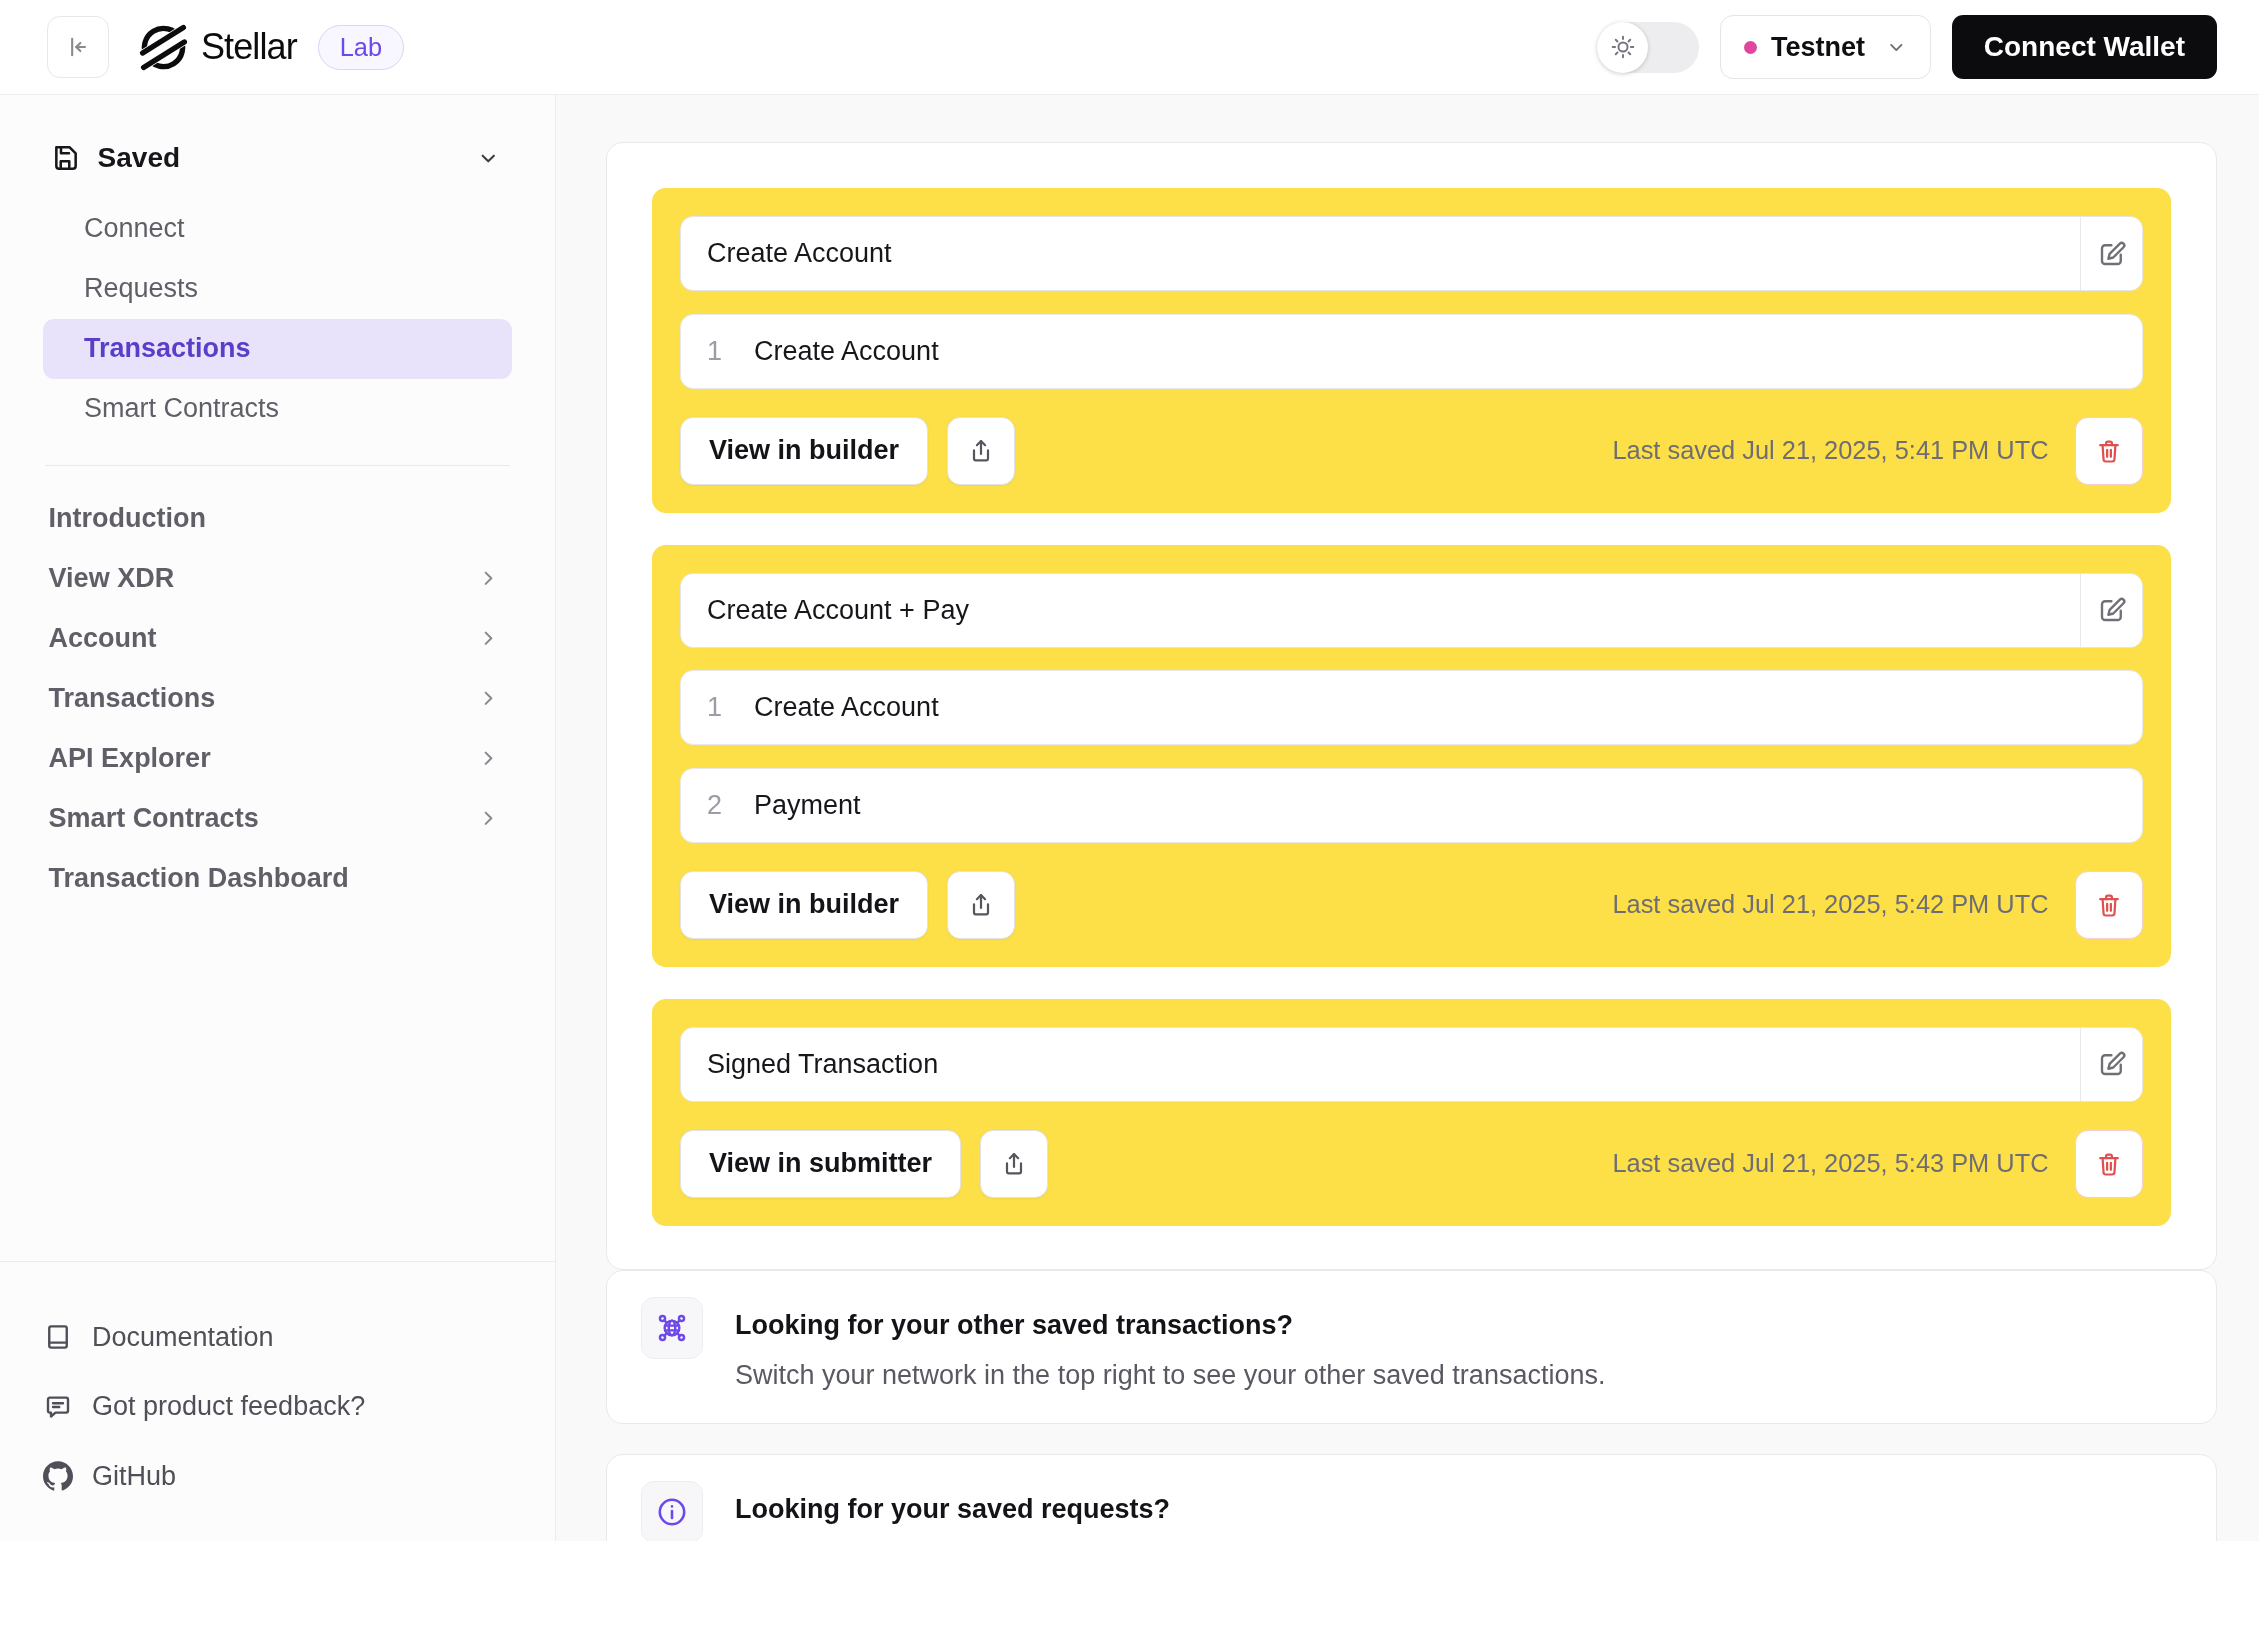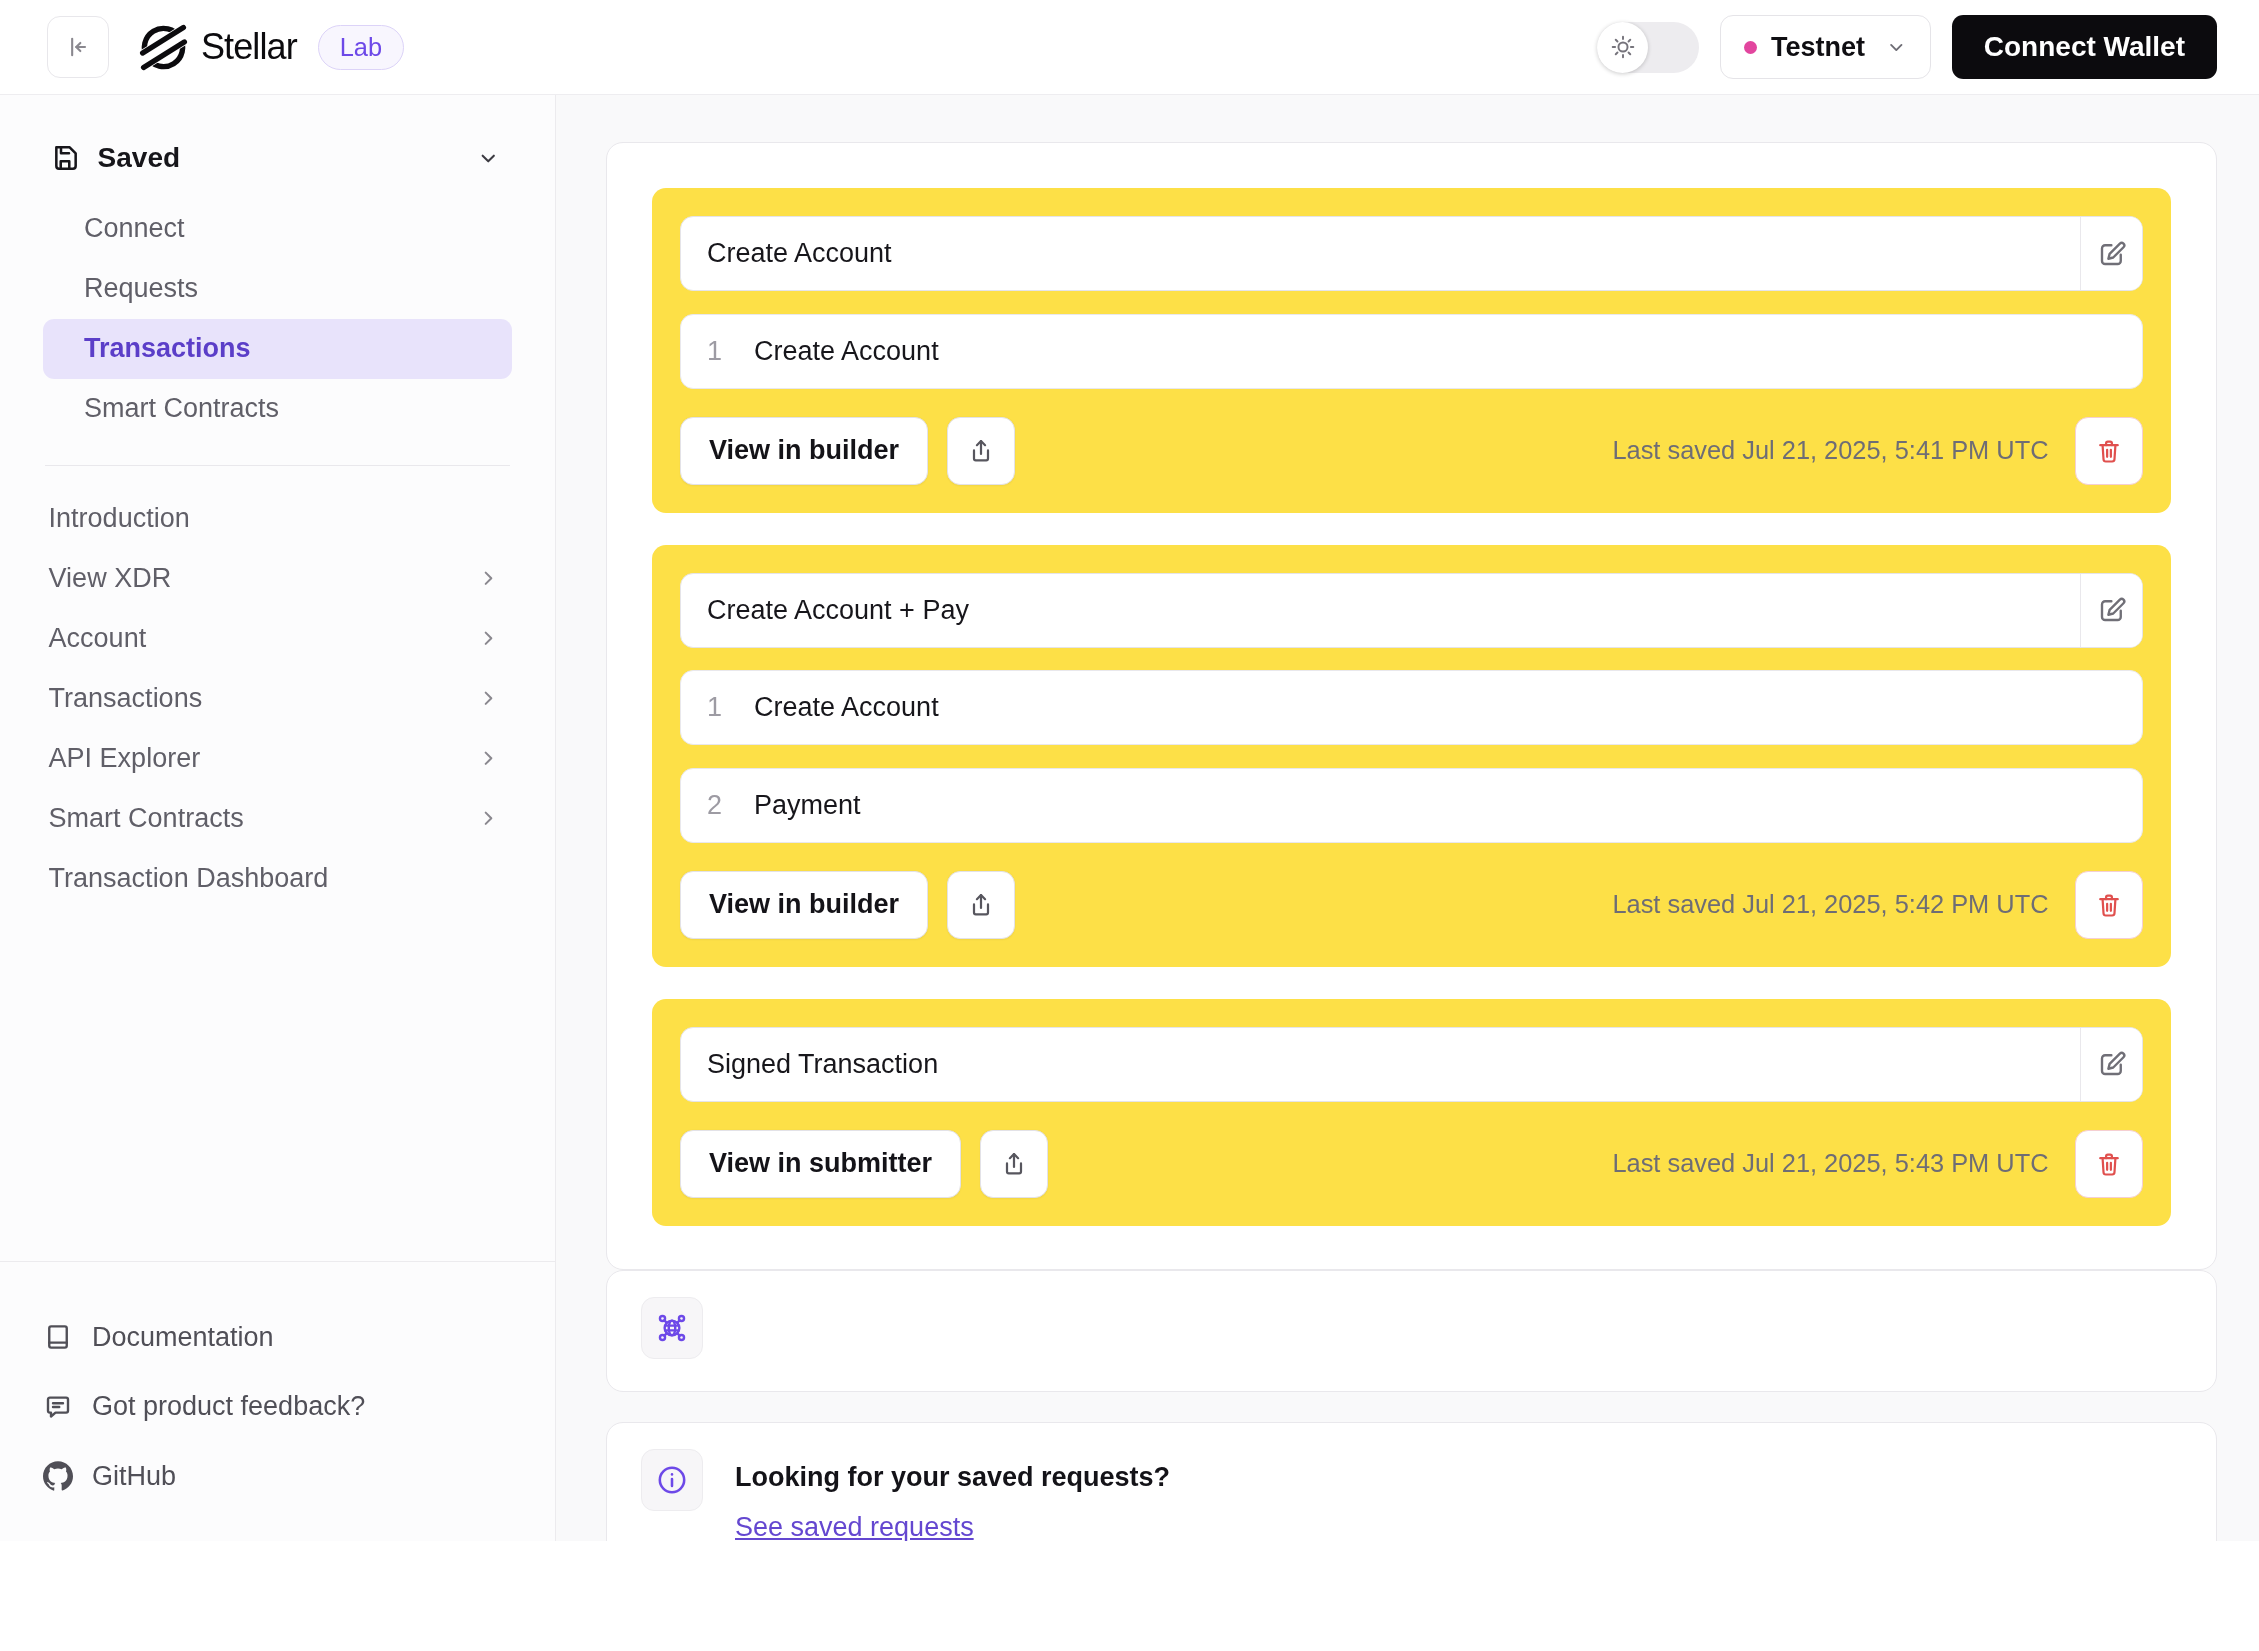--- a/index.html
+++ b/index.html
@@ -77,21 +77,21 @@
     height: 60px; display: flex; align-items: center;
     padding: 0 24.5px 0 41px; border-radius: 11.3px;
     font-size: 27px; color: #605F68; font-weight: 500; cursor: pointer;
     background: transparent; border: none; justify-content: flex-start;
   }
   .saved-item.active { background: #E8E3FB; color: #5B3EC8; font-weight: 700; }
   .sidebar-divider { border: none; border-top: 0.9px solid #E9E8EC; margin: 26px 1.9px 22.6px; }
   .nav-list { display: flex; flex-direction: column; }
   .nav-item {
     height: 60px; display: flex; align-items: center;
-    padding: 0 11.3px 0 5.6px; font-size: 27px; color: #605F68; font-weight: 400;
+    padding: 0 11.3px 0 5.6px; font-size: 27px; color: #605F68; font-weight: 700;
     background: transparent; border: none; justify-content: flex-start; text-align: left;
   }
   .nav-item .chev { margin-left: auto; color: #8A888F; }
   .sidebar-footer {
     margin-top: auto; border-top: 0.9px solid #ECEBEE;
     padding: 44px 43px 34px; display: flex; flex-direction: column; gap: 7.5px;
   }
   .footer-item {
     display: flex; align-items: center; gap: 19px; height: 62px;
     font-size: 27px; color: #504F57; font-weight: 500;
@@ -432,20 +432,25 @@
         <ellipse cx="12" cy="12" rx="2.3" ry="5.2"></ellipse>
         <path d="M7.3 10.3h9.4M7.3 13.7h9.4"></path>
         <circle cx="5.3" cy="5.3" r="1.8"></circle>
                 <circle cx="18.7" cy="5.3" r="1.8"></circle>
         <circle cx="5.3" cy="18.7" r="1.8"></circle>
                 <circle cx="18.7" cy="18.7" r="1.8"></circle>
         <path d="M6.6 6.6 8.2 8.2M17.4 6.6 15.8 8.2M6.6 17.4 8.2 15.8M17.4 17.4 15.8 15.8"></path>
       </svg>
 
     </span>
+    <div class="info-body">
+      <div class="info-title">Looking for your other saved transactions?</div>
+      <div class="info-text">Switch your network in the top right to see your other saved transactions.</div>
+
+    </div>
   </section>
           <section class="info-box">
     <span class="info-icon-wrap">
 
       <svg width="34" height="34" viewBox="0 0 24 24" fill="none" stroke="currentColor" stroke-width="1.8" stroke-linecap="round">
         <circle cx="12" cy="12" r="8.6"></circle>
         <path d="M12 11.3v4.9"></path>
         <path d="M12 7.9v.2"></path>
       </svg>
     </span>

